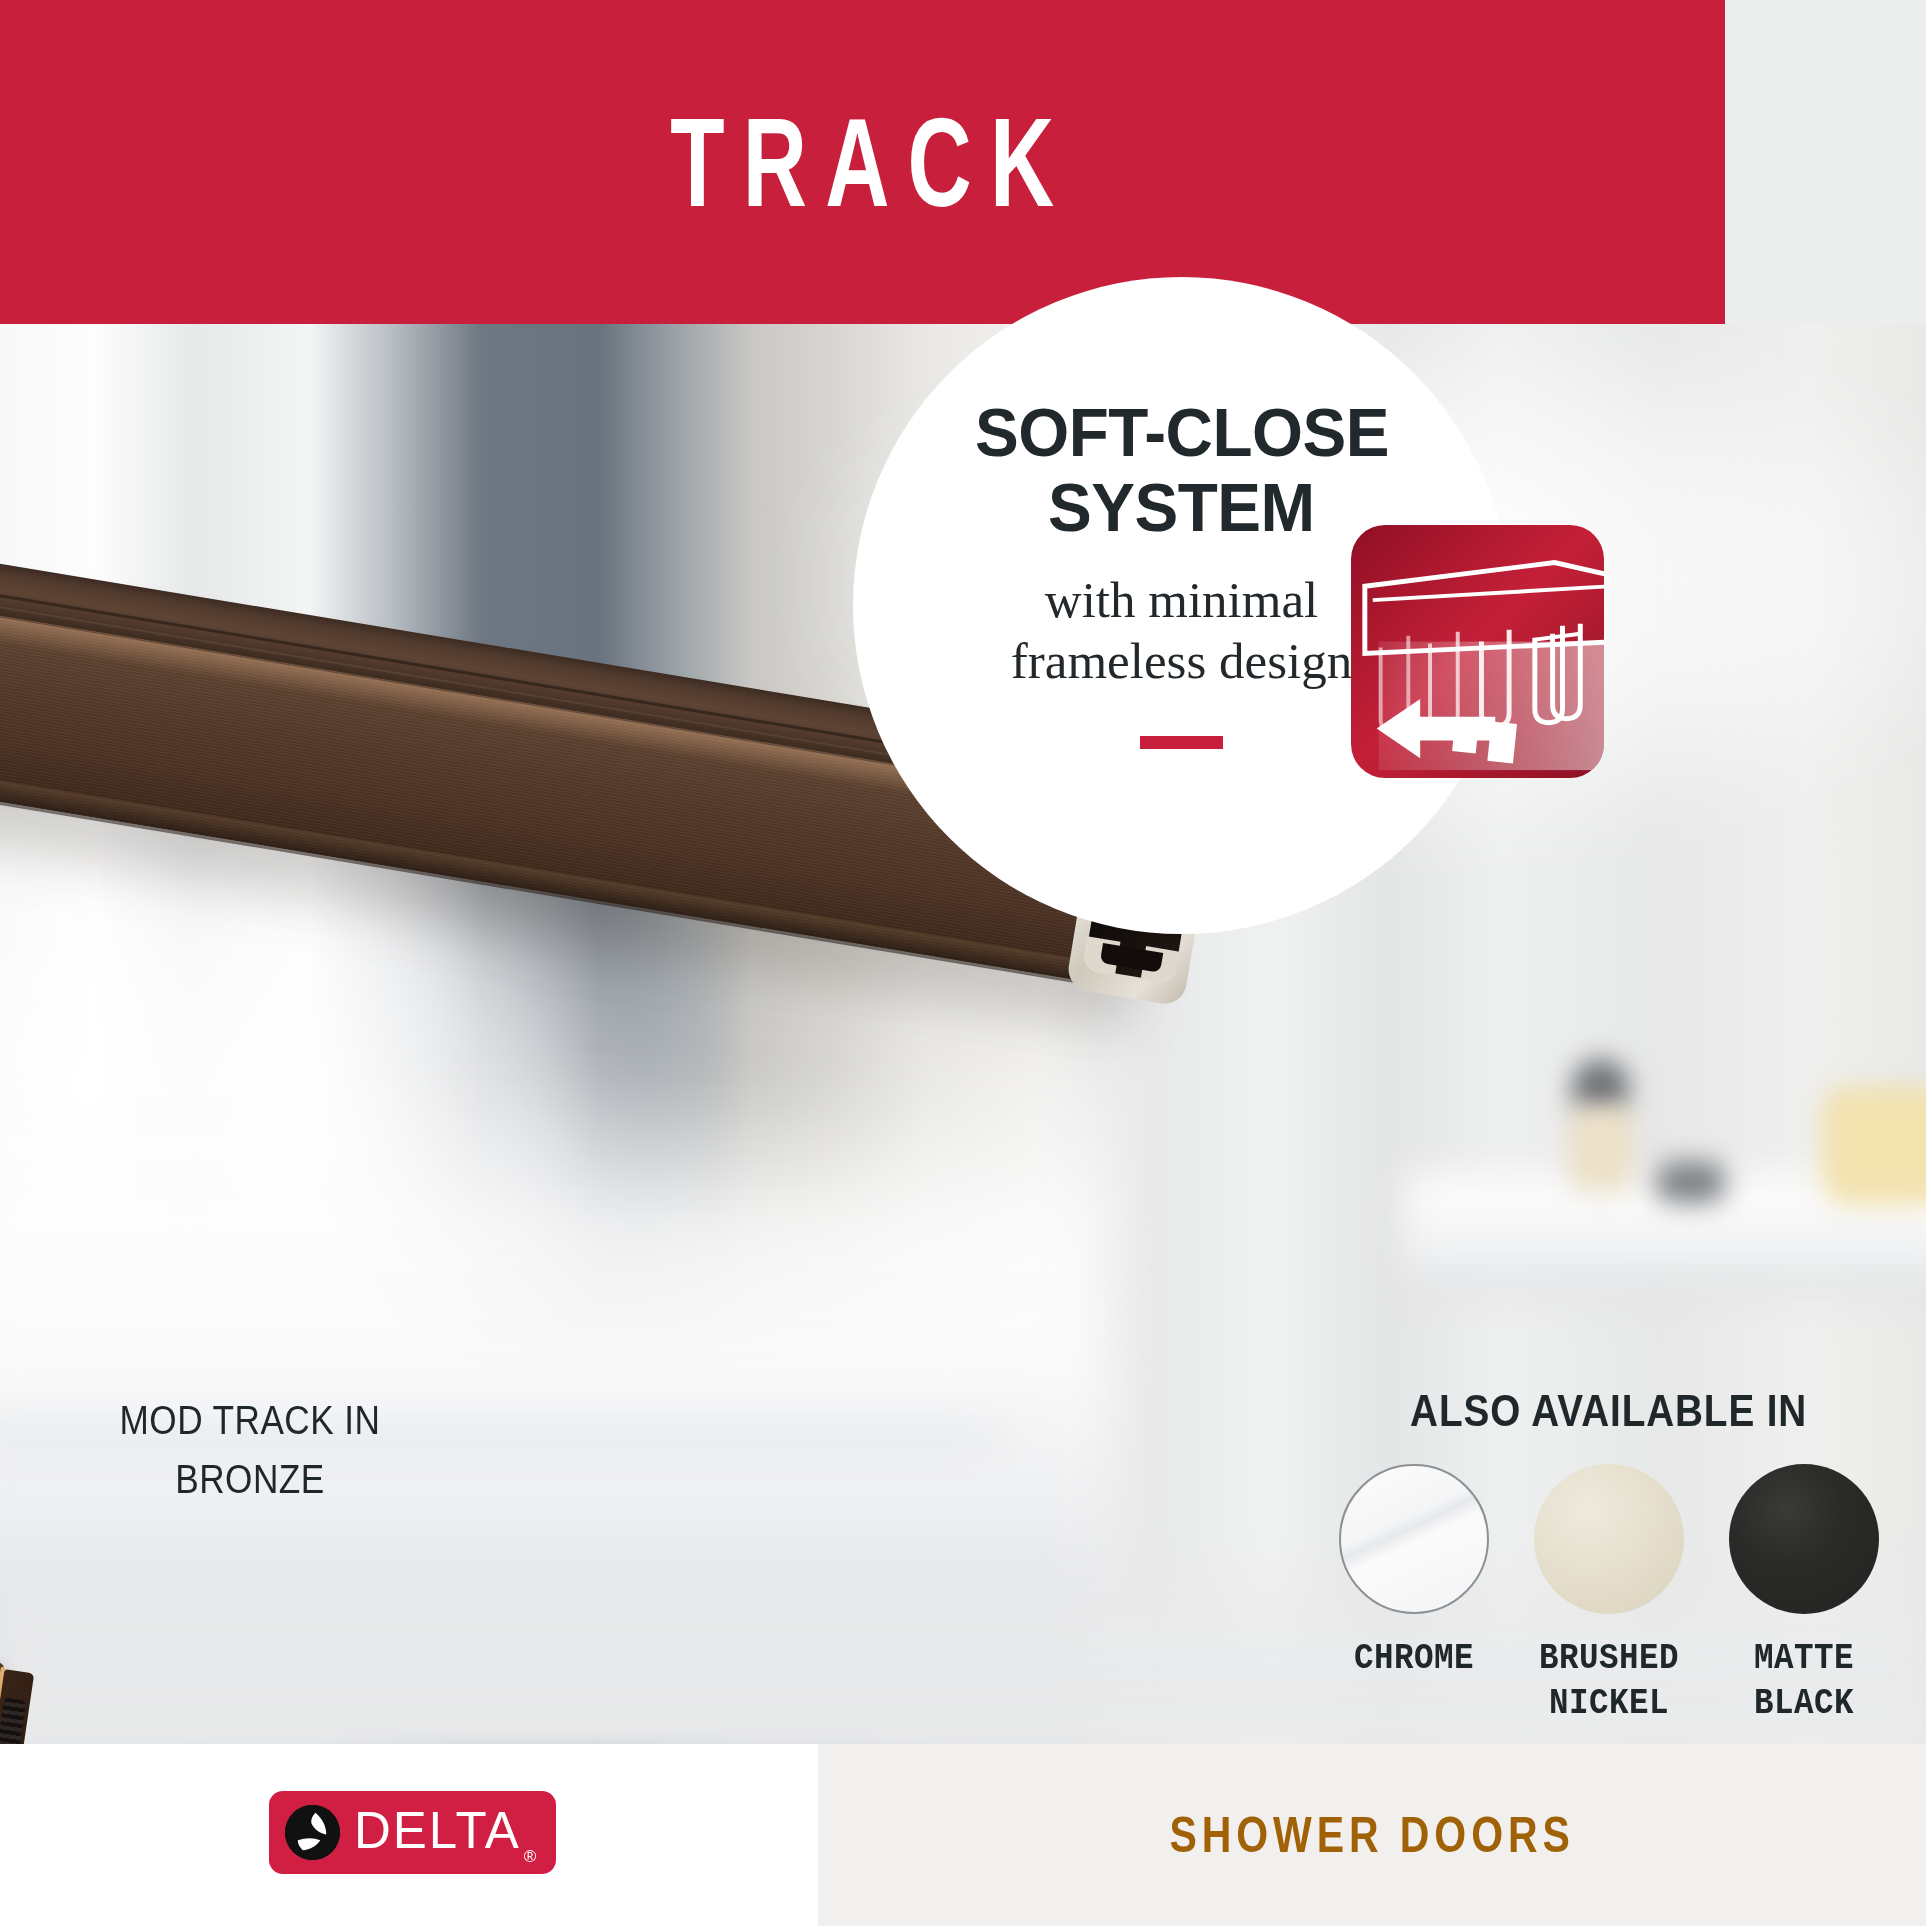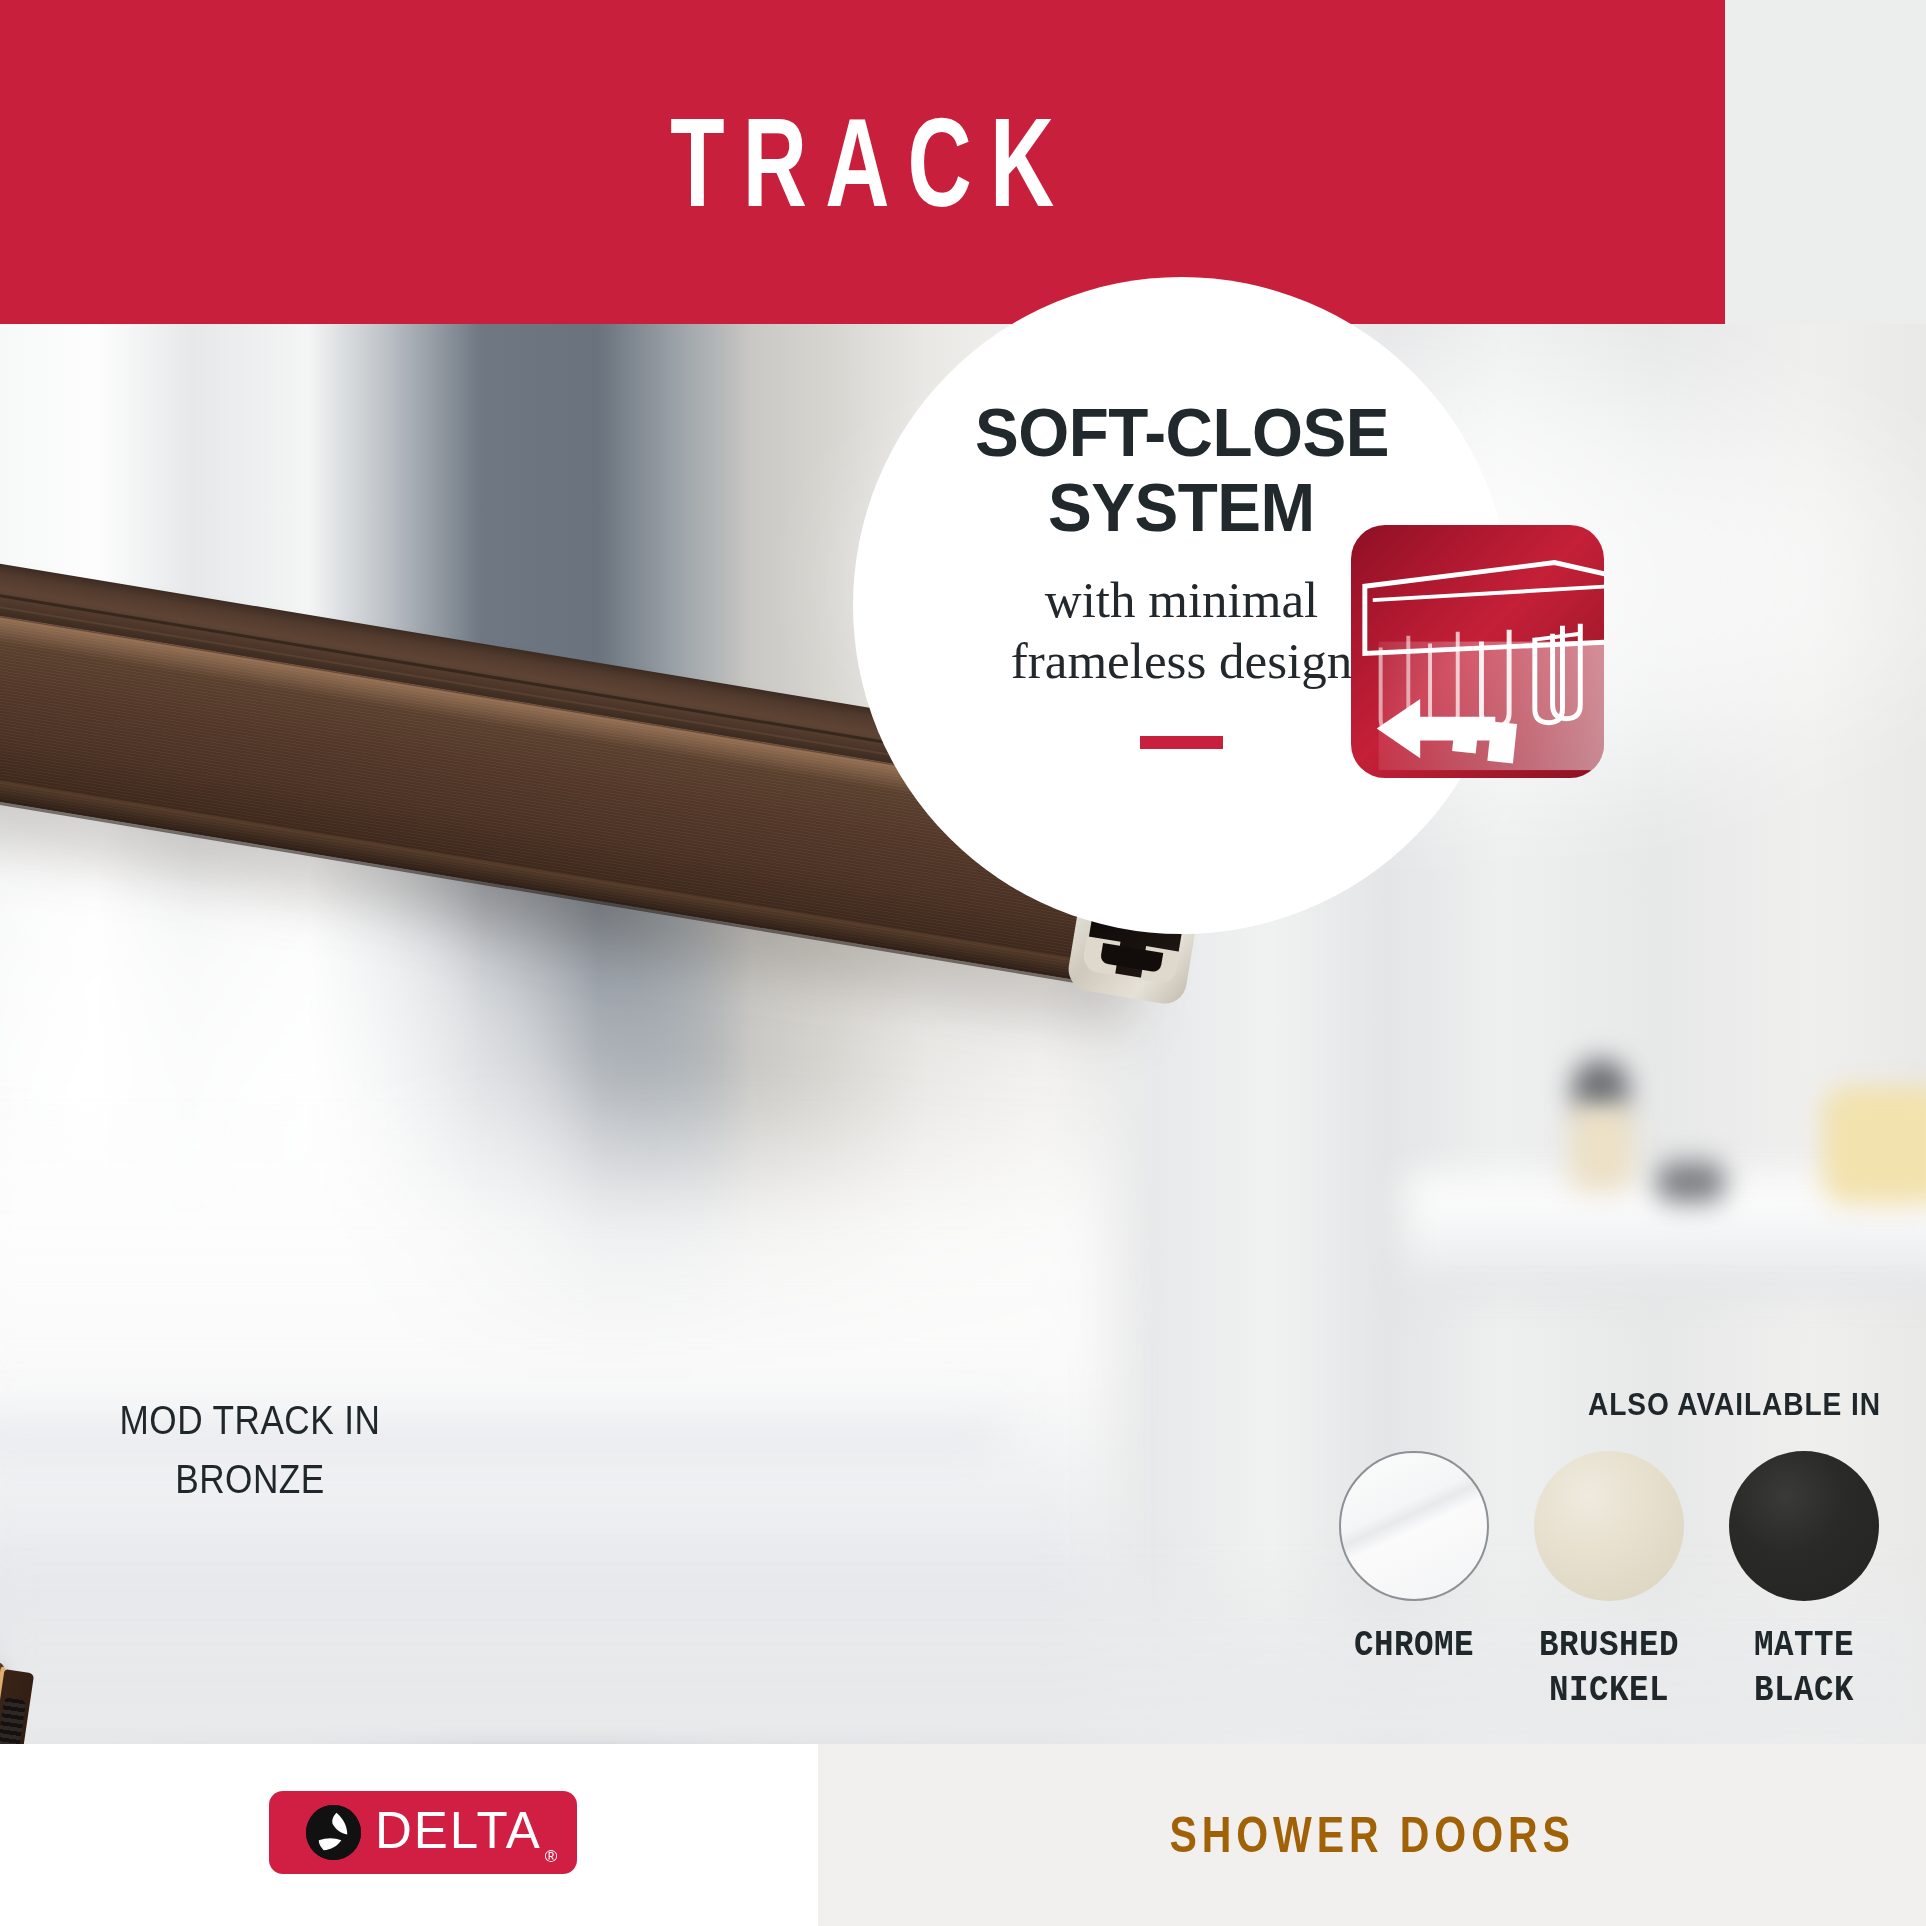--- a/index.html
+++ b/index.html
@@ -203,21 +203,21 @@
   .cap-bronze{
     position:absolute;left:57px;top:1391px;width:386px;text-align:center;
     color:#1f272a;font-weight:normal;font-size:40px;line-height:59px;letter-spacing:0.5px;
   }
   .cap-bronze span{display:block;transform:scaleX(.88);}
 
   .avail{
     position:absolute;left:1317px;top:1386px;width:584px;
   }
   .avail-title{
-    text-align:right;color:#1f272a;font-weight:bold;font-size:32px;letter-spacing:1px;
+    text-align:center;color:#1f272a;font-weight:bold;font-size:44px;letter-spacing:1px;
   }
   .avail-title span{display:inline-block;transform:scaleX(.88);}
   .swatches{
     display:flex;justify-content:space-between;align-items:flex-start;margin-top:28px;padding:0 12px;
   }
   .sw{width:170px;text-align:center;font-family:Liberation Mono, monospace;}
   .dot{width:150px;height:150px;border-radius:50%;margin:0 auto;}
   .dot-chrome{
     background:linear-gradient(155deg,#fdfdfd 0%,#f4f5f6 38%,#e7e9eb 44%,#fbfbfc 52%,#f2f3f4 100%);
     border:2px solid #8d9195;box-sizing:border-box;
@@ -232,21 +232,21 @@
     margin-top:22px;color:#1f272a;font-weight:bold;font-size:37px;line-height:45px;letter-spacing:0.5px;
   }
   .sw-label span{display:block;transform:scaleX(.88);}
 
   
   .footer{position:absolute;left:0;top:1744px;width:1927px;height:182px;}
   .footer-left{position:absolute;left:0;top:0;width:818px;height:182px;background:#ffffff;}
   .footer-right{position:absolute;left:818px;top:0;width:1109px;height:182px;background:#f1f0ee;}
   .logo{
     position:absolute;left:269px;top:47px;width:287px;height:83px;border-radius:14px;
-    background:#d01f42;display:flex;align-items:center;padding-left:21px;
+    background:#d01f42;display:flex;align-items:center;
   }
   .logo-mark{
     width:55px;height:55px;border-radius:50%;background:#111111;margin-left:16px;position:relative;flex:none;
   }
   .logo-mark svg{position:absolute;left:0;top:0;}
   .logo-text{
     color:#ffffff;font-weight:normal;font-size:51px;letter-spacing:2px;margin-left:14px;line-height:1;
     position:relative;top:-2px;
   }
   .logo-reg{font-size:17px;position:relative;top:14px;left:3px;}

